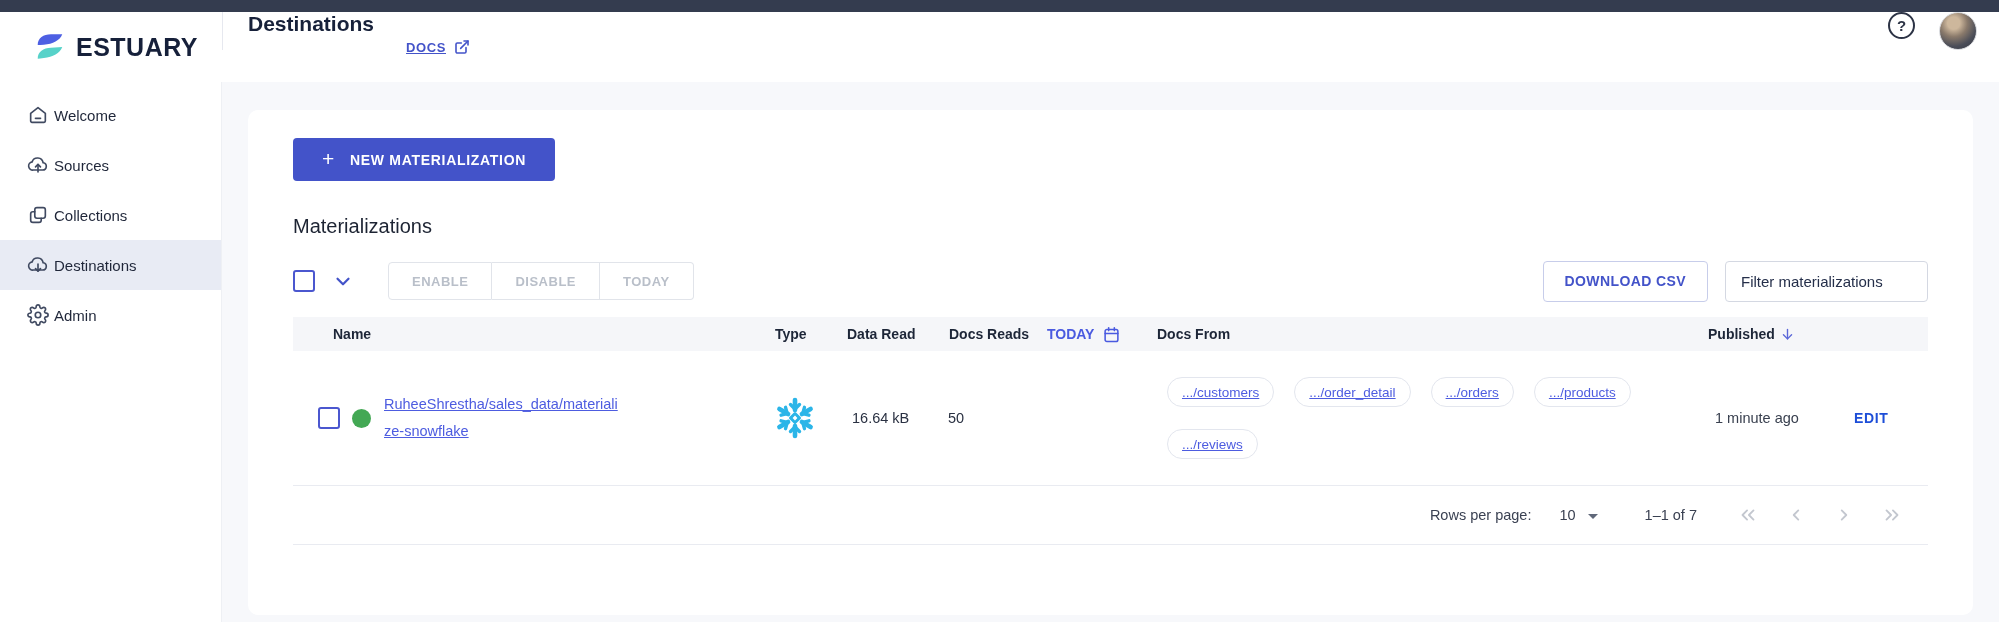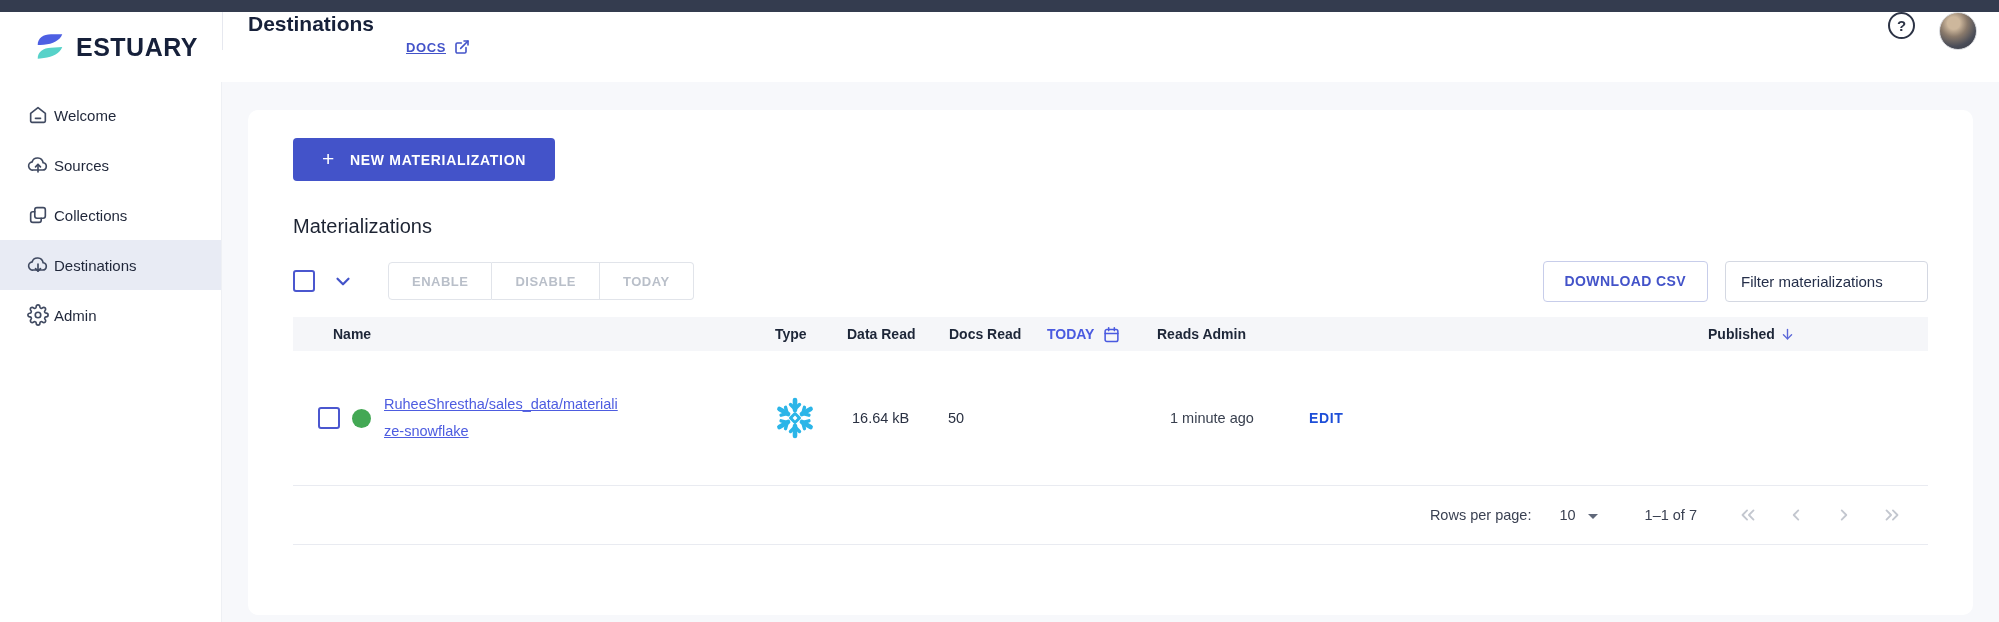--- a/index.html
+++ b/index.html
@@ -221,33 +221,33 @@
           <button class="csv-btn">DOWNLOAD CSV</button>
           <input class="filter-input" type="text" placeholder="Filter materializations" style="">
         </div>
       </div>
 
       <div class="tbl">
         <div class="thead">
           <div class="col-name">Name</div>
           <div class="col-type">Type</div>
           <div class="col-data">Data Read</div>
-          <div class="col-docs">Docs Read</div>
+          <div class="col-docs">Docs Reads</div>
           <div class="col-today">
             <span>TODAY</span>
             <span style="display:flex;">
               <svg width="17" height="17" viewBox="0 0 24 24" fill="none" stroke="#4a5ae0" stroke-width="2.2" stroke-linecap="round" stroke-linejoin="round">
                 <rect x="3" y="5" width="18" height="17" rx="2.5"></rect>
                 <line x1="3" y1="10.5" x2="21" y2="10.5"></line>
                 <line x1="8" y1="2.5" x2="8" y2="6.5"></line>
                 <line x1="16" y1="2.5" x2="16" y2="6.5"></line>
               </svg>
             </span>
           </div>
-          <div class="col-reads">Reads Admin</div>
+          <div class="col-reads">Docs From</div>
           <div class="col-pub">
             <span>Published</span>
             <span style="display:flex;">
               <svg width="15" height="15" viewBox="0 0 24 24" fill="none" stroke="#5a67d8" stroke-width="2.2" stroke-linecap="round" stroke-linejoin="round">
                 <line x1="12" y1="4" x2="12" y2="19"></line>
                 <polyline points="5.5 12.5 12 19 18.5 12.5"></polyline>
               </svg>
             </span>
           </div>
           <div class="col-act"></div>
@@ -288,20 +288,39 @@
                       <polyline points="17.5 8.5 22 13 26.5 8.5" stroke-width="3.4"></polyline>
                     </g>
                 </g>
                 <rect x="18.8" y="18.8" width="6.4" height="6.4" transform="rotate(45 22 22)" stroke-width="3"></rect>
               </svg>
             </span>
           </div>
           <div class="col-data val-data">16.64 kB</div>
           <div class="col-docs val-docs">50</div>
           <div class="col-today"></div>
+          <div class="col-reads">
+            <div class="chips">
+              <span class="chip">
+                  <span>.../customers</span>
+                </span>
+              <span class="chip">
+                  <span>.../order_detail</span>
+                </span>
+              <span class="chip">
+                  <span>.../orders</span>
+                </span>
+              <span class="chip">
+                  <span>.../products</span>
+                </span>
+              <span class="chip">
+                  <span>.../reviews</span>
+                </span>
+            </div>
+          </div>
           <div class="col-pub pub-cell">1 minute ago</div>
           <div class="col-act">
             <a class="edit-link">EDIT</a>
           </div>
         </div>
 
         <div class="pagination">
           <span>Rows per page:</span>
           <span class="rpp-select">
             <span>10</span>

